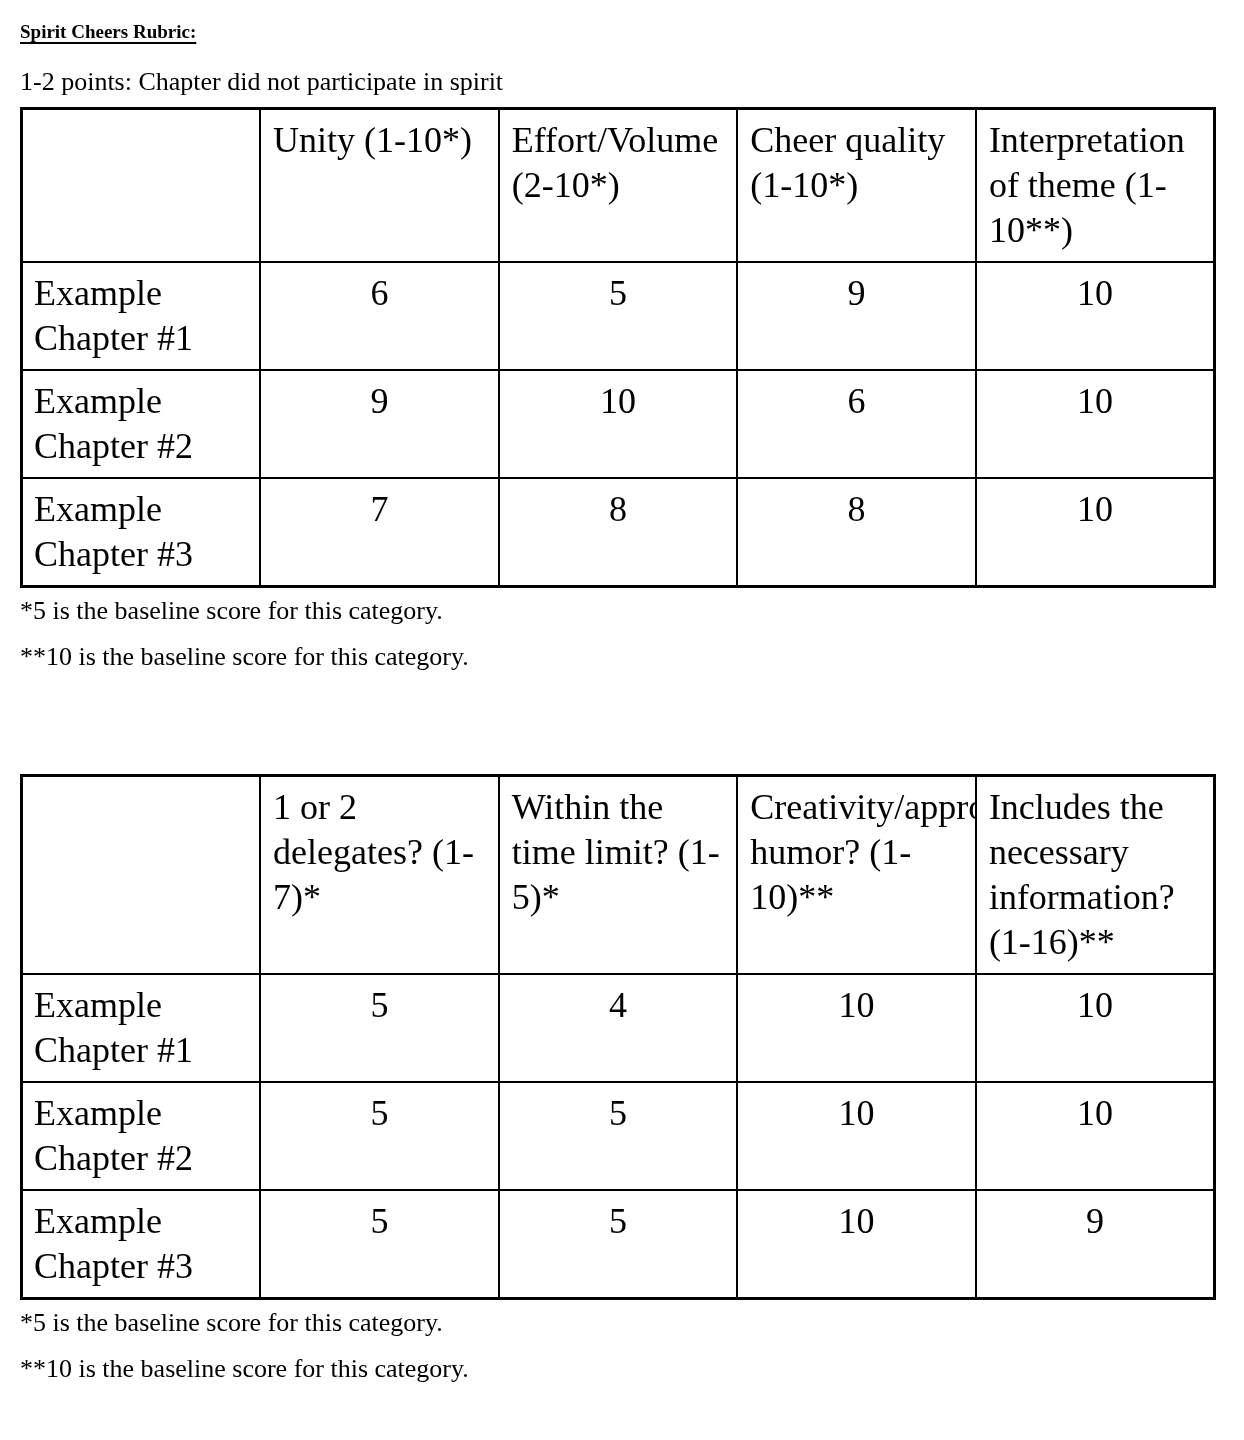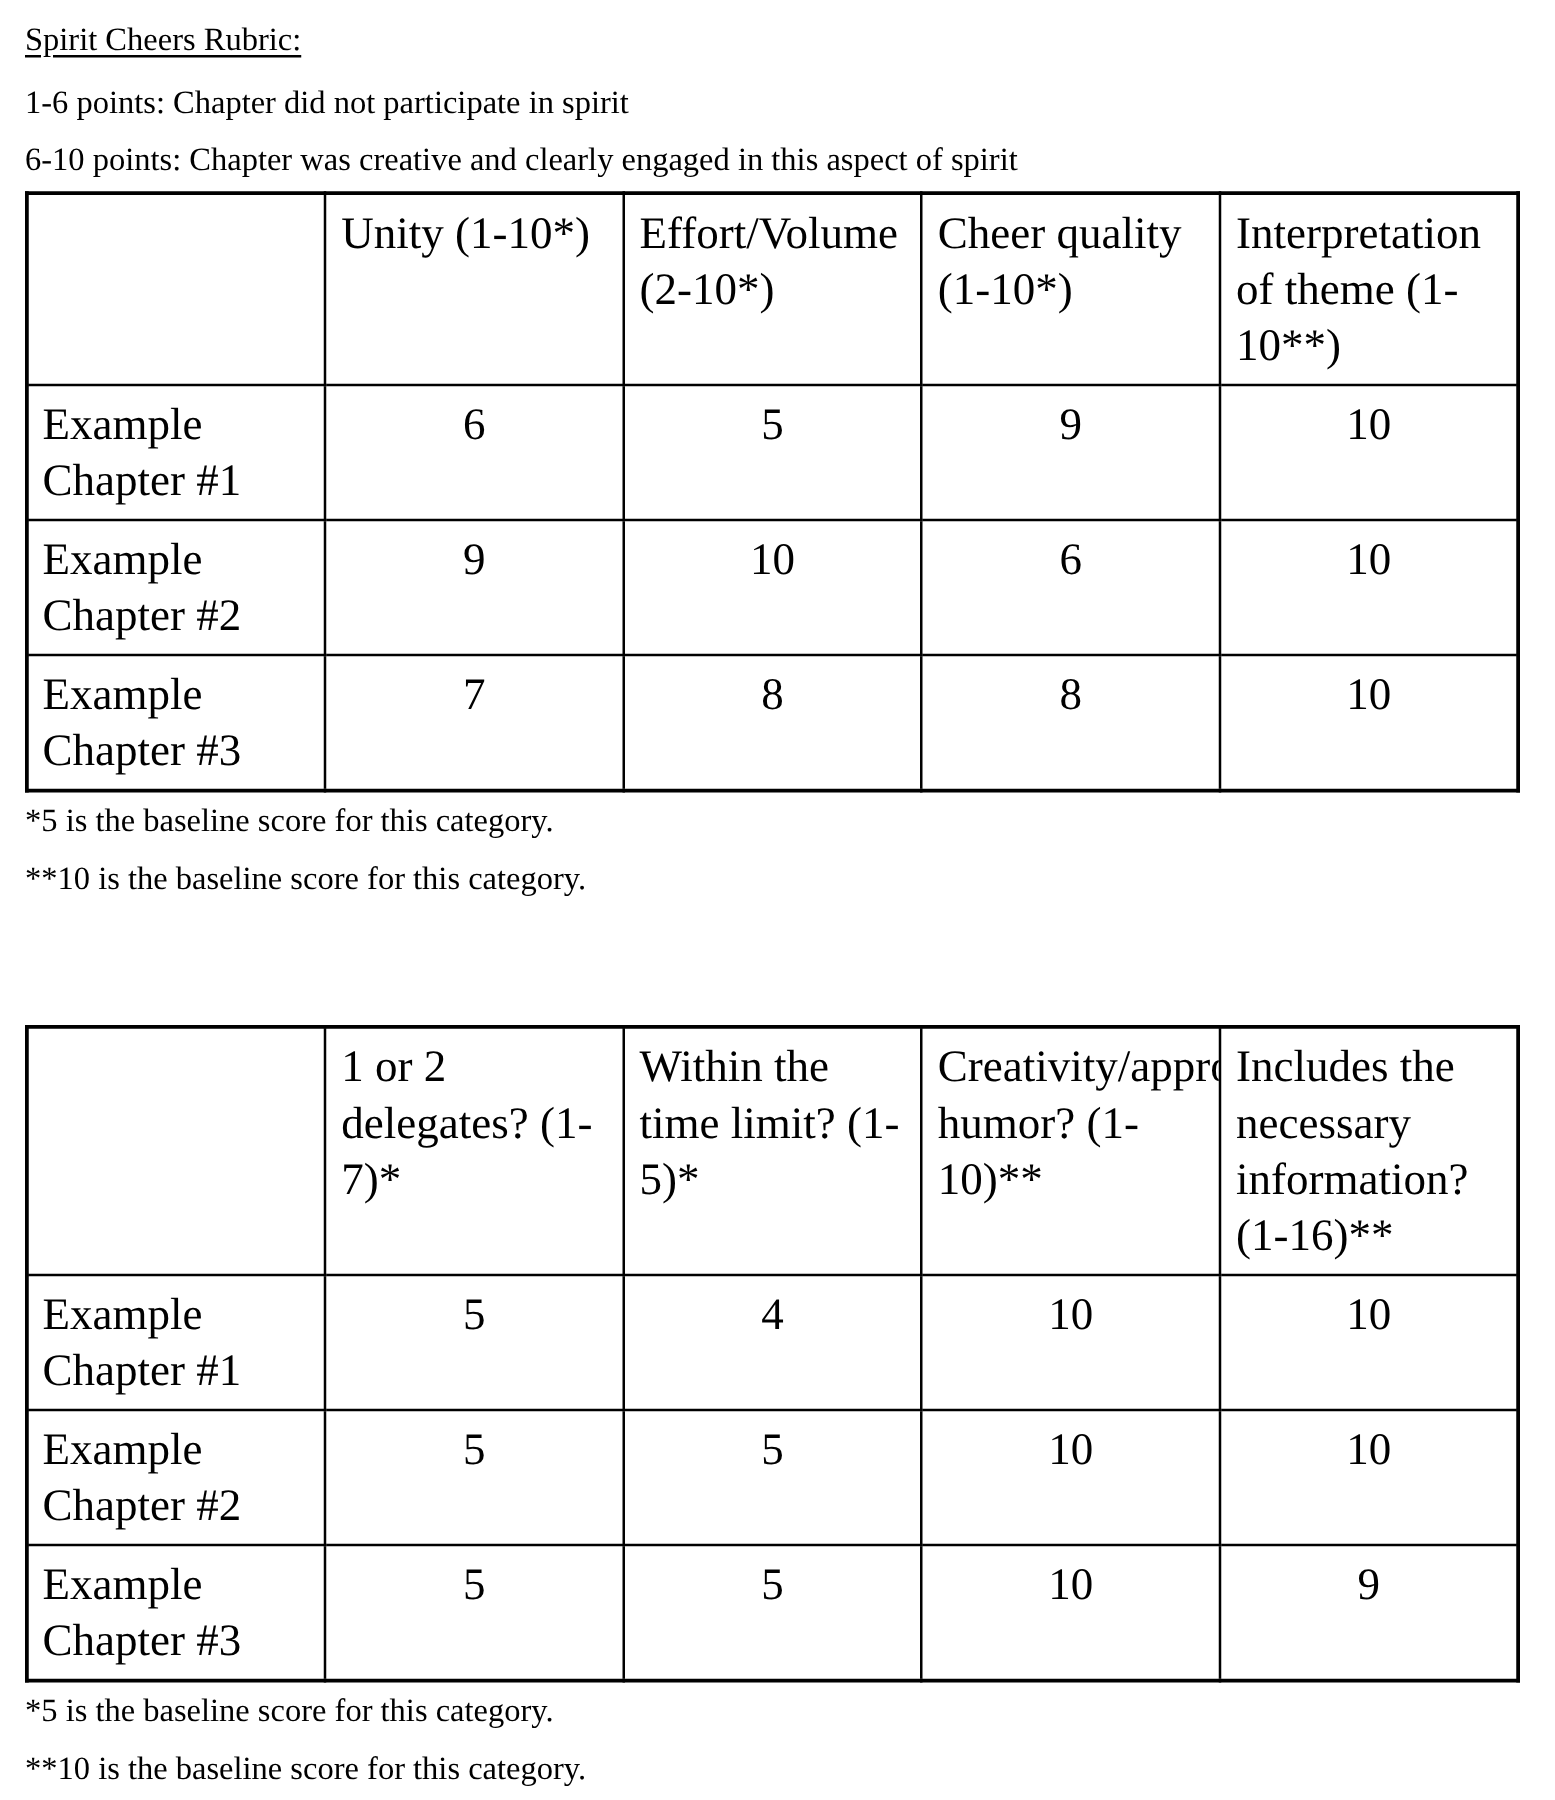--- a/index.html
+++ b/index.html
@@ -13,22 +13,22 @@
     font-family: "Liberation Serif", "DejaVu Serif", serif;
     color: #000000;
     font-size: 26px;
     overflow: hidden;
   }
   .page {
     padding: 16px 28px 0 20px;
     box-sizing: border-box;
   }
   .rubric-heading {
-    font-size: 26px;
-    font-weight: normal;
+    font-size: 19px;
+    font-weight: bold;
     margin: 0 0 12px 0;
     line-height: 31px;
     text-decoration: underline;
     text-underline-offset: 4px;
     text-decoration-thickness: 2px;
   }
   .intro {
     margin: 0;
     line-height: 46px;
   }
@@ -62,22 +62,21 @@
   .footnotes { margin-top: 0; }
   .section-roll-call { margin-top: 94px; }
 </style>
 </head>
 <body>
 
 <div class="page">
 
   <section>
     <h2 class="rubric-heading">Spirit Cheers Rubric:</h2>
-    <p class="intro">1-6 points: Chapter did not participate in spirit</p>
-    <p class="intro">6-10 points: Chapter was creative and clearly engaged in this aspect of spirit</p>
+    <p class="intro">1-2 points: Chapter did not participate in spirit</p>
     <table class="rubric-table t1">
         <thead>
           <tr>
             <th></th>
             <th>Unity (1-10*)</th>
             <th>Effort/Volume (2-10*)</th>
             <th>Cheer quality (1-10*)</th>
             <th>Interpretation of theme (1-10**)</th>
           </tr>
         </thead>

